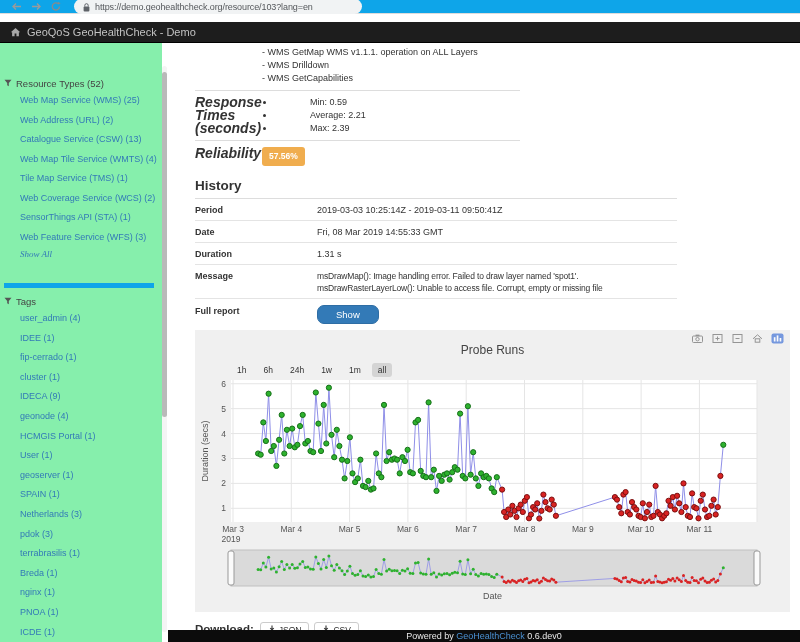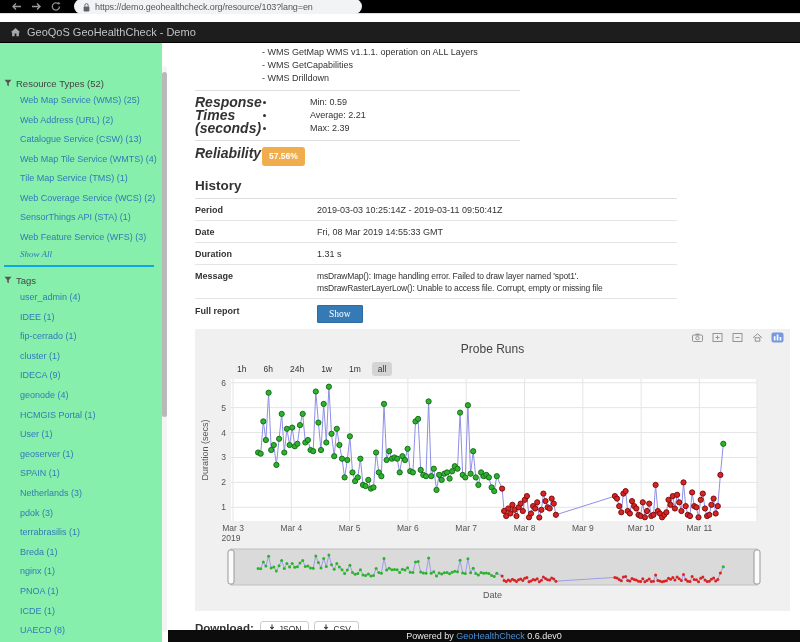--- a/index.html
+++ b/index.html
@@ -1,37 +1,37 @@
 <!DOCTYPE html>
 <html><head>
 <meta charset="utf-8">
 <style>
   html,body{margin:0;padding:0;background:#fff;}
   .screen{position:relative;width:800px;height:642px;overflow:hidden;background:#fff;
     font-family:"Liberation Sans","DejaVu Sans",sans-serif;color:#333;}
   
-  .browser-bar{position:absolute;left:0;top:0;width:800px;height:14px;background:#000000;
+  .browser-bar{position:absolute;left:0;top:0;width:800px;height:14px;background:#0ea5e9;
     border-bottom:1px solid #dcdcdc;display:flex;align-items:center;padding-left:8px;box-sizing:border-box;}
   .bicon{display:inline-flex;width:16px;justify-content:center;margin-right:4px;}
   .url-pill{display:flex;align-items:center;height:15px;background:#f1f3f4;border-radius:8px;
     padding:0 9px;margin-left:6px;min-width:270px;}
   .url-text{font-size:9px;color:#55585c;margin-left:5px;letter-spacing:-0.1px;}
   
   .navbar{position:absolute;left:0;top:22px;width:800px;height:21px;background:#1d1d1d;
     display:flex;align-items:center;padding-left:10px;box-sizing:border-box;border-bottom:1px solid #000;}
   .brand{color:#c2c2c2;font-size:11px;margin-left:6px;cursor:pointer;}
   
   .sidebar{position:absolute;left:0;top:43px;width:162px;bottom:0;background:#86efac;
     padding:34px 0 0 4px;box-sizing:border-box;overflow:hidden;}
   .side-header{font-size:9.5px;color:#444;display:flex;align-items:center;line-height:14px;}
   .side-header .ftxt{margin-left:4px;}
   .side-item{display:block;font-size:9px;color:#337ab7;line-height:19.5px;margin-left:16px;
     text-decoration:none;cursor:pointer;white-space:nowrap;}
   .showall{font-style:italic;line-height:15px;font-family:Liberation Serif, serif;}
-  .tags-header{margin-top:3px;border-top:2px solid #0ea5e9;padding-top:7px;width:150px;}
+  .tags-header{margin-top:21px;border-top:5px solid #0ea5e9;padding-top:7px;width:150px;}
   .tag-item{line-height:19.6px;}
   .side-scroll-track{position:absolute;left:162px;top:66px;width:5px;height:566px;background:#f4f4f4;border-radius:3px;}
   .side-scroll-thumb{position:absolute;left:0;top:6px;width:5px;height:345px;background:#b9b9b9;border-radius:3px;}
   
   .main{position:absolute;left:195px;top:43px;width:600px;}
   .rrow{display:flex;width:325px;border-bottom:1px solid #ddd;}
   .checks-row{padding:3px 0 5px;}
   .resp-row{padding:5px 0;}
   .rel-row{border-bottom:none;padding:6px 0 8px;}
   .rlabel{width:67px;font-size:14px;font-weight:bold;line-height:13px;flex-shrink:0;font-style:italic;}
@@ -42,21 +42,21 @@
   .badge{display:inline-block;background:#f0ad4e;color:#fff;font-size:8.5px;font-weight:bold;
     padding:3px 7px;border-radius:3px;}
   .history-title{margin:4px 0 0;font-size:13.5px;font-weight:600;color:#333;width:482px;
     padding-bottom:5px;border-bottom:1px solid #ddd;}
   .hrow{display:flex;width:482px;border-bottom:1px solid #e4e4e4;padding:4.5px 0;}
   .hlabel{width:122px;font-size:9px;font-weight:bold;flex-shrink:0;line-height:12px;}
   .hvalue{flex:1;font-size:9px;line-height:12px;color:#333;}
   .msg-value{font-size:8.5px;line-height:12px;letter-spacing:-0.15px;max-height:24px;overflow:hidden;}
   .fr-row{border-bottom:none;padding:6px 0;}
   .show-btn{background:#337ab7;border:1px solid #2e6da4;color:#fff;font-size:9.5px;
-    padding:3px 11px;border-radius:1px;cursor:pointer;font-family:Liberation Serif, serif;}
+    padding:3px 18px;border-radius:7px;cursor:pointer;font-family:Liberation Sans, sans-serif;}
   
   .chart-panel{position:relative;width:595px;height:282px;background:#f0f0f0;margin-top:0;}
   .modebar{position:absolute;top:3px;right:6px;display:flex;gap:7px;align-items:center;}
   .mb-icon{display:inline-flex;cursor:pointer;opacity:0.75;}
   .chart-title{position:absolute;top:13px;left:0;width:100%;text-align:center;font-size:12px;color:#444;}
   .range-buttons{position:absolute;top:33px;left:36px;display:flex;gap:5px;}
   .rbtn{font-size:8.5px;color:#333;padding:2px 6px;border-radius:3px;cursor:pointer;}
   .rbtn.active{background:#d4d4d4;}
   #chart-svg{position:absolute;left:0;top:0;}
   .xlabel{position:absolute;left:0;top:261px;width:595px;text-align:center;font-size:9px;color:#555;}
@@ -162,22 +162,22 @@
   </div>
   <div class="side-scroll-track">
     <div class="side-scroll-thumb"></div>
   </div>
 
   <div class="main">
     <div class="rrow checks-row">
       <div class="rlabel"></div>
       <div class="rvalue" id="checks">
           <div class="check-line">- WMS GetMap WMS v1.1.1. operation on ALL Layers</div>
+          <div class="check-line">- WMS Drilldown</div>
           <div class="check-line">- WMS GetCapabilities</div>
-          <div class="check-line">- WMS Drilldown</div>
         </div>
     </div>
     <div class="rrow resp-row">
       <div class="rlabel">
         <span>Response Times</span><br>
         <span>(seconds)</span>
       </div>
       <ul class="rvalue bullets" id="resp-list">
           <li>Min: 0.59</li>
           <li>Average: 2.21</li>

